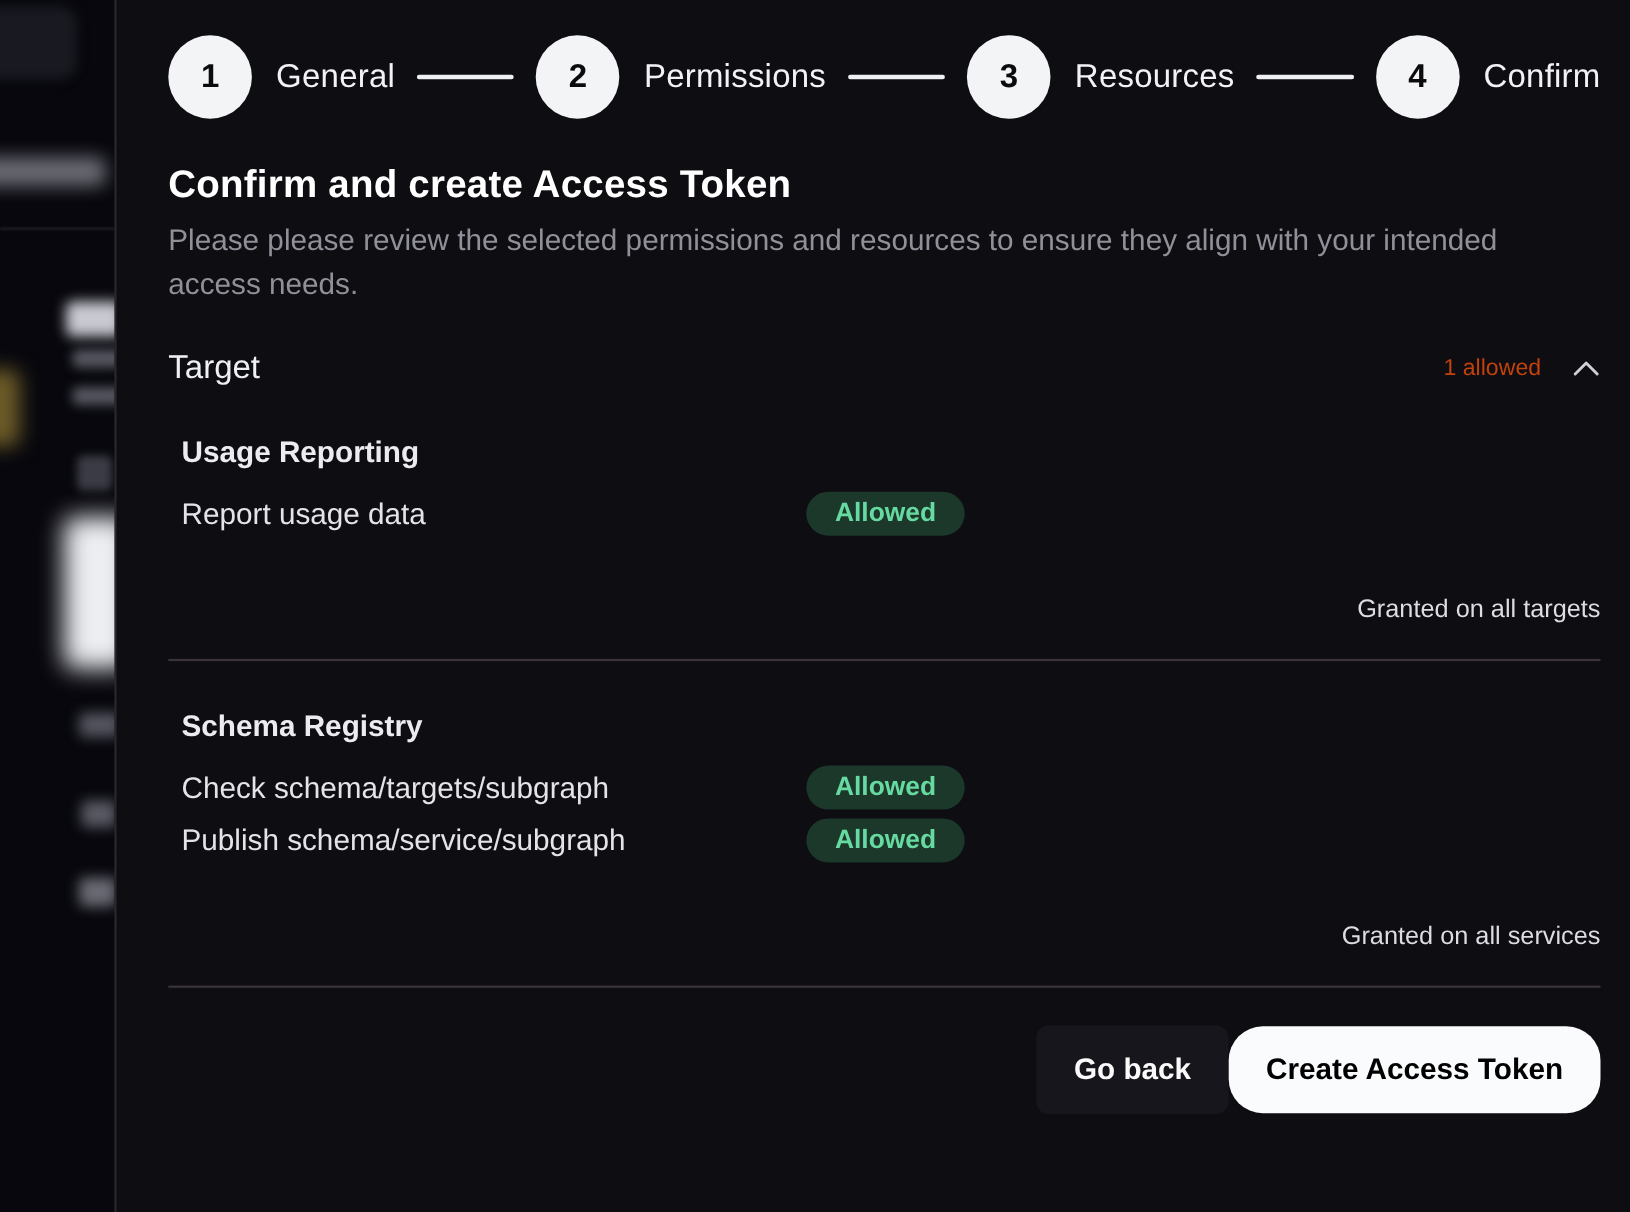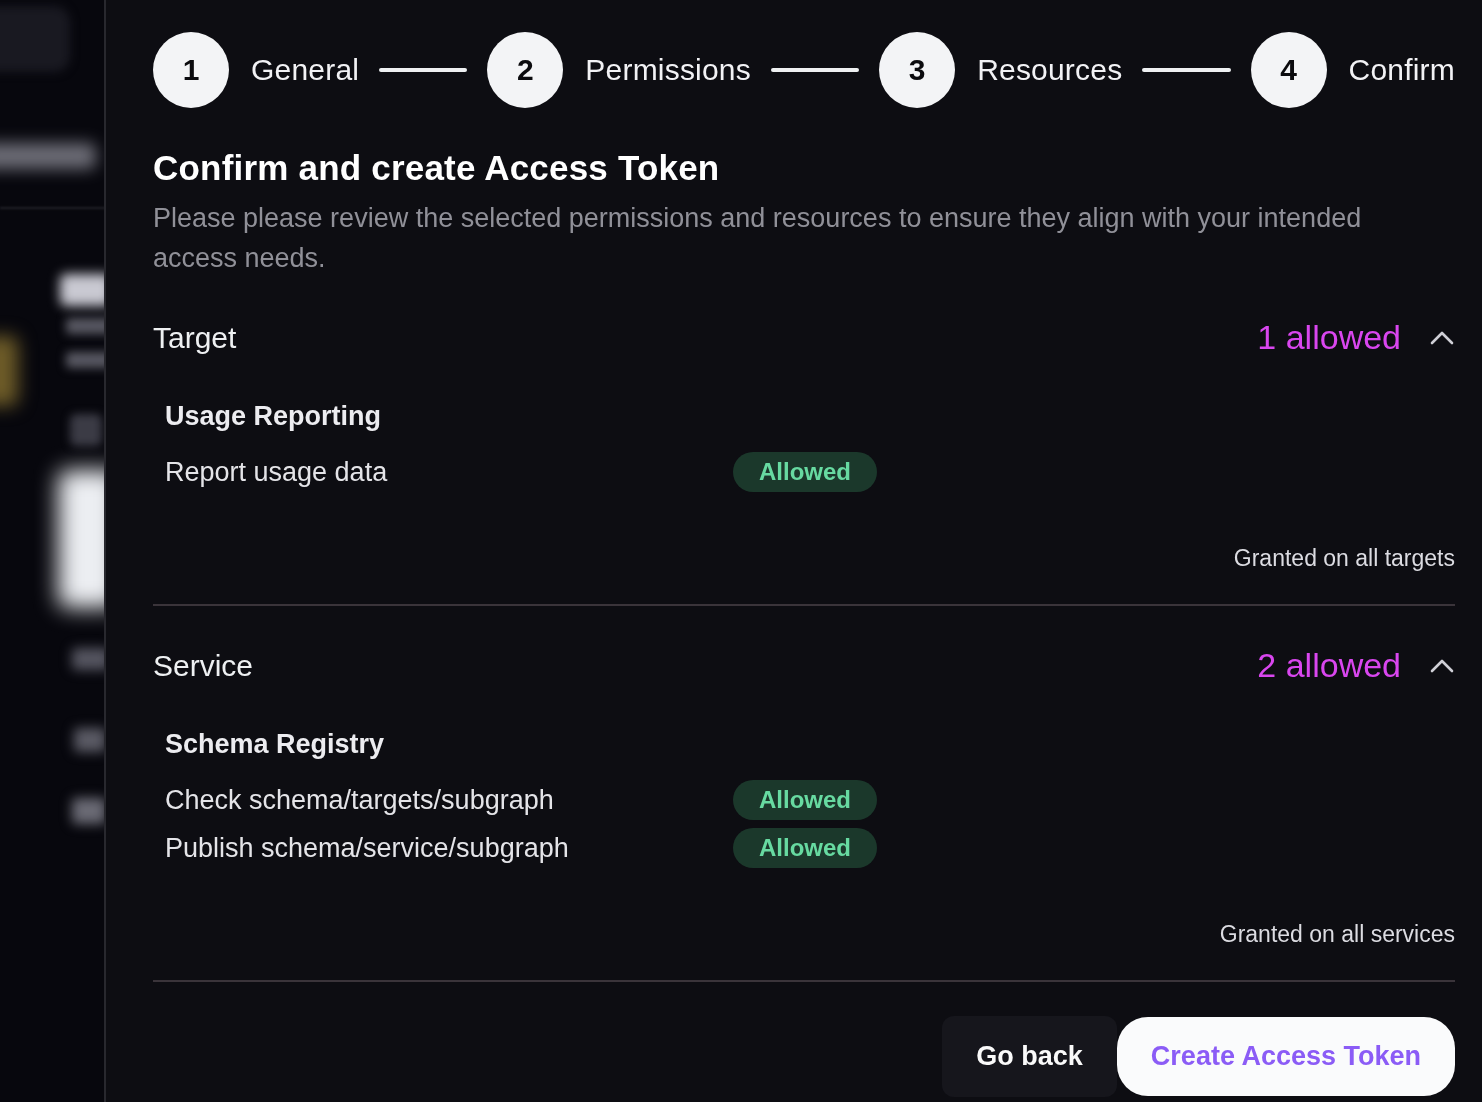--- a/index.html
+++ b/index.html
@@ -61,21 +61,21 @@
     font-size: 27px; line-height: 40px; color: #909098; font-weight: 400;
   }
 
   
   .section-header {
     display: flex; align-items: center; justify-content: space-between;
     margin-top: 40px; cursor: pointer;
   }
   .section-name { font-size: 30px; font-weight: 500; color: #eef0f2; }
   .section-right { display: flex; align-items: center; gap: 28px; }
-  .allowed-count { font-size: 34px; font-weight: 500; color: #d946ef; }
+  .allowed-count { font-size: 21px; font-weight: 500; color: #c2410c; }
   .chevron { width: 26px; height: 16px; color: #cfcfd6; display: inline-block; }
 
   .group-heading { margin: 44px 0 0 12px; font-size: 27px; font-weight: 700; color: #ececf0; }
 
   .perm-row { display: flex; align-items: center; margin-left: 12px; height: 48px; }
   .perm-row.first { margin-top: 16px; }
   .perm-label { flex: 0 0 568px; font-size: 27px; font-weight: 400; color: #e4e4e8; }
   .badge {
     display: inline-flex; align-items: center; justify-content: center;
     background: #1b382b; color: #67daa1;
@@ -84,21 +84,21 @@
   }
 
   .granted-note { margin-top: 42px; font-size: 23px; color: #dcdce2; line-height: 40px; text-align: right; }
 
   .divider { margin-top: 26px; height: 2px; background: #3a343a; width: 100%; border: none; }
 
   
   .footer { display: flex; justify-content: flex-end; align-items: center; margin-top: 34px; }
   .btn { font-family: "Liberation Sans", sans-serif; font-size: 27px; font-weight: 600; border: none; border-radius: 12px; cursor: pointer; line-height: 33px; }
   .btn-secondary { background: #16161c; color: #fafafa; padding: 24px 34px; }
-  .btn-primary   { background: #fafbfc; color: #8b5cf6; padding: 23px 34px; border-radius: 31px; }
+  .btn-primary   { background: #fafbfc; color: #000000; padding: 23px 34px; border-radius: 31px; }
 </style>
 </head>
 <body>
 
 <div class="backdrop">
   <div class="blob b-card"></div>
   <div class="blob b-navtext"></div>
   <div class="blob b-divline"></div>
   <div class="blob b-heading"></div>
   <div class="blob b-line1"></div>
@@ -151,31 +151,20 @@
   </div>
   <div class="group-heading">Usage Reporting</div>
   <div class="perm-row first">
     <div class="perm-label">Report usage data</div>
     <div class="badge">Allowed</div>
   </div>
   <div class="granted-note">Granted on all targets</div>
 
   <hr class="divider">
 
-  <div class="section-header">
-    <div class="section-name">Service</div>
-    <div class="section-right">
-      <div class="allowed-count">2 allowed</div>
-      <span class="chevron">
-        <svg width="26" height="16" viewBox="0 0 26 16">
-            <path d="M3 13 L13 3 L23 13" fill="none" stroke="currentColor" stroke-width="2.6" stroke-linecap="round" stroke-linejoin="round"></path>
-          </svg>
-      </span>
-    </div>
-  </div>
   <div class="group-heading">Schema Registry</div>
   <div class="perm-row first">
     <div class="perm-label">Check schema/targets/subgraph</div>
     <div class="badge">Allowed</div>
   </div>
   <div class="perm-row">
     <div class="perm-label">Publish schema/service/subgraph</div>
     <div class="badge">Allowed</div>
   </div>
   <div class="granted-note">Granted on all services</div>

